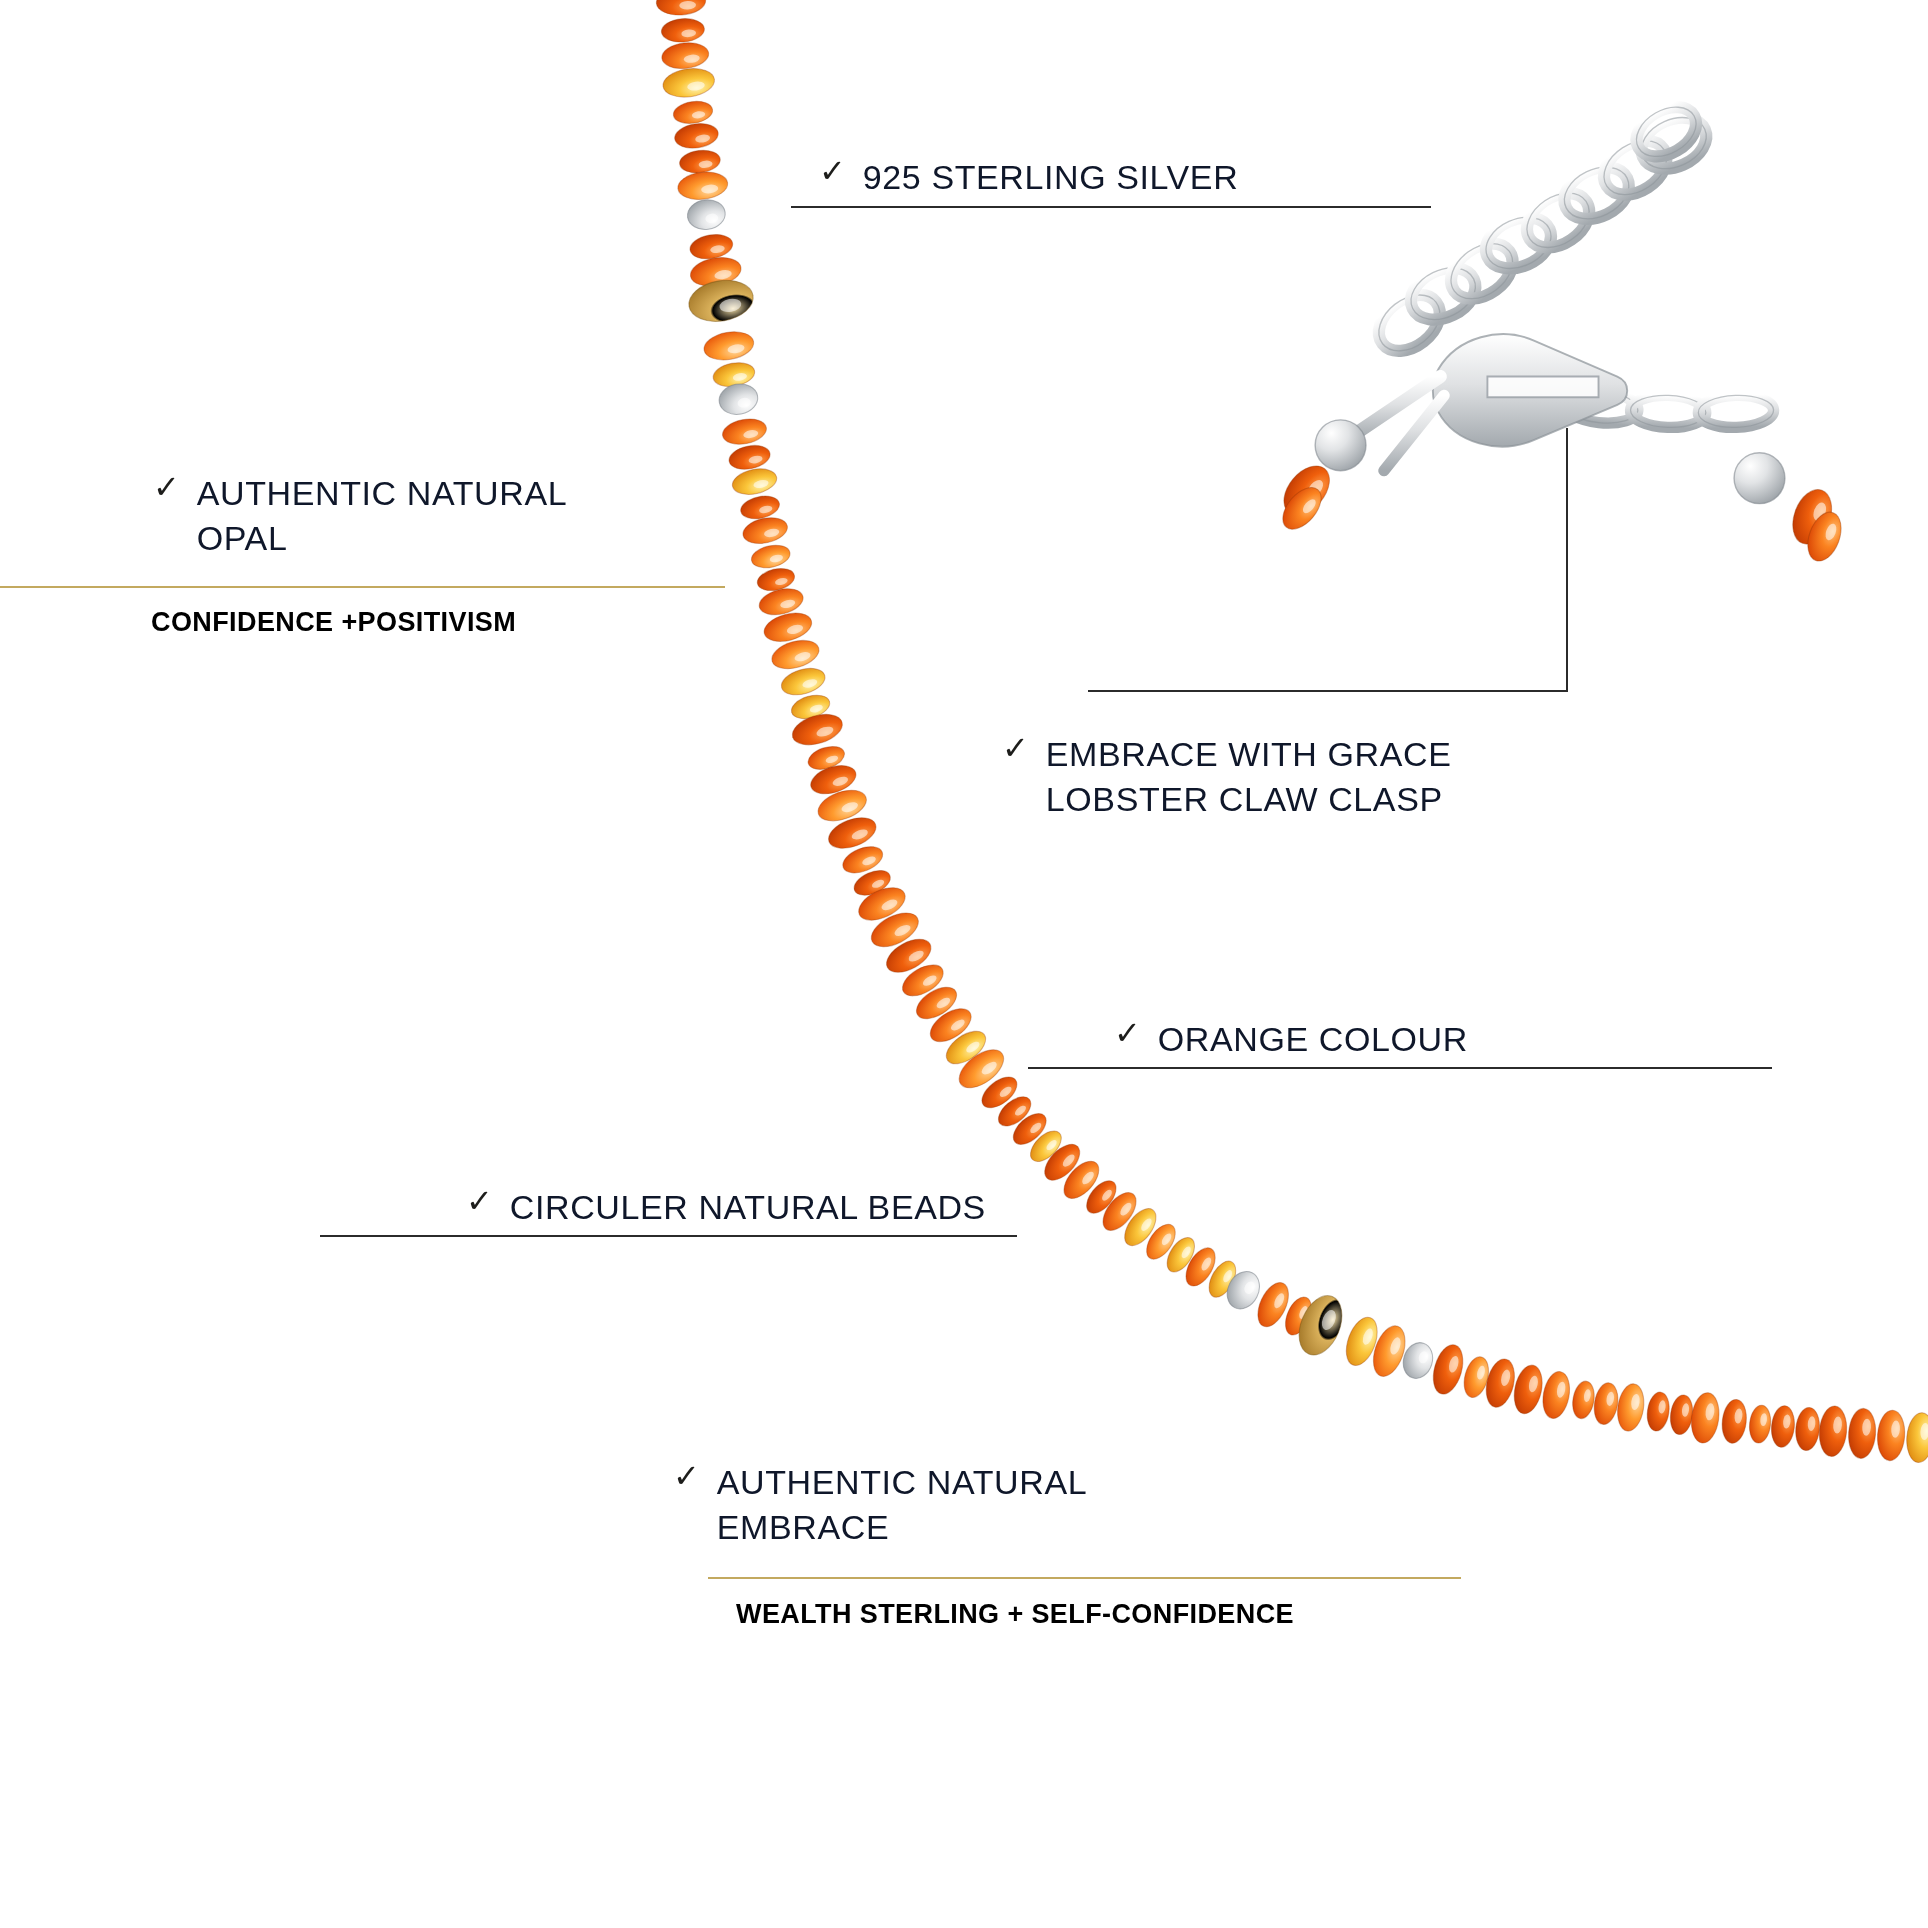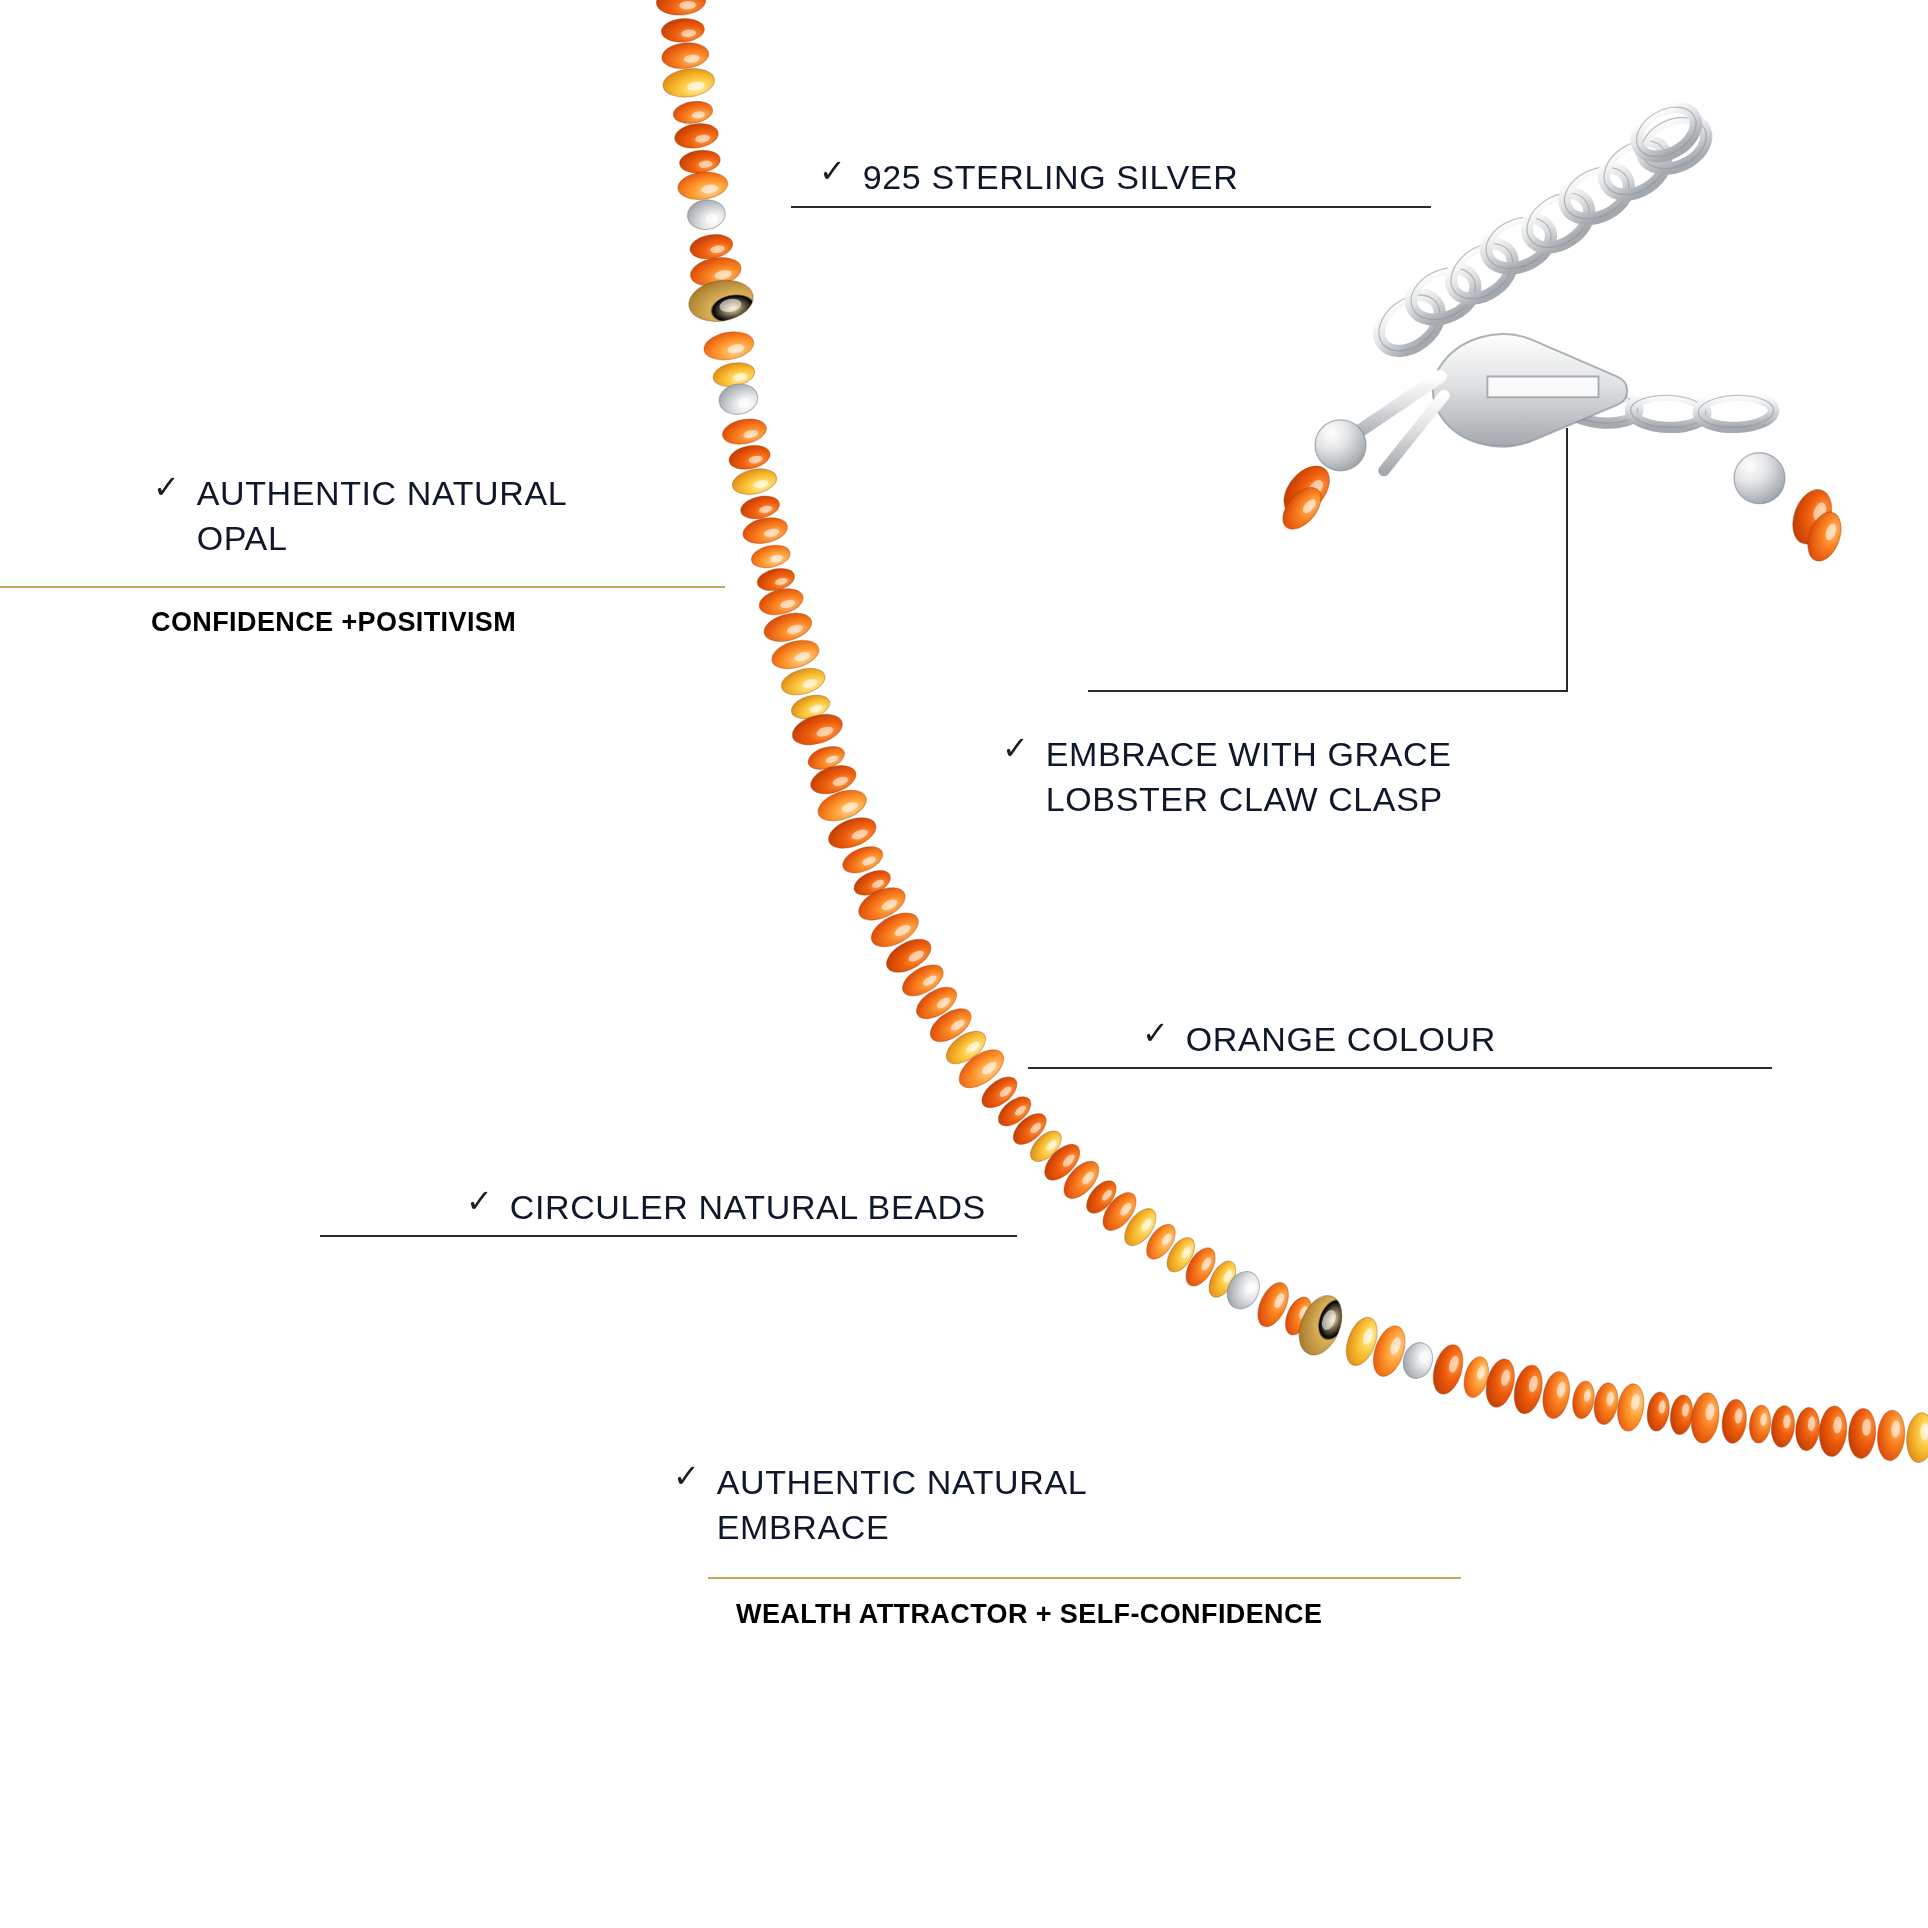--- a/index.html
+++ b/index.html
@@ -538,29 +538,29 @@
 <div class="rule-gold" style="left:0px; top:586px; width:725px;"></div>
 <div class="sub" style="position:absolute; left:151px; top:607px;">CONFIDENCE +POSITIVISM</div>
 
 <div class="callout" style="left:1002px; top:732px;">
   <span class="tick">✓</span><span class="label">EMBRACE WITH GRACE
 LOBSTER CLAW CLASP</span>
 </div>
 <div class="rule-dark" style="left:1088px; top:690px; width:480px;"></div>
 <div class="rule-v" style="left:1566px; top:428px; height:264px;"></div>
 
-<div class="callout" style="left:1142px; top:1017px;">
+<div class="callout" style="left:1114px; top:1017px;">
   <span class="tick">✓</span><span class="label">ORANGE COLOUR</span>
 </div>
 <div class="rule-dark" style="left:1028px; top:1067px; width:744px;"></div>
 
 <div class="callout" style="left:466px; top:1185px;">
   <span class="tick">✓</span><span class="label">CIRCULER NATURAL BEADS</span>
 </div>
 <div class="rule-dark" style="left:320px; top:1235px; width:697px;"></div>
 
 <div class="callout" style="left:673px; top:1460px;">
   <span class="tick">✓</span><span class="label">AUTHENTIC NATURAL
 EMBRACE</span>
 </div>
 <div class="rule-gold" style="left:708px; top:1577px; width:753px;"></div>
-<div class="sub" style="position:absolute; left:736px; top:1599px;">WEALTH ATTRACTOR + SELF-CONFIDENCE</div>
+<div class="sub" style="position:absolute; left:736px; top:1599px;">WEALTH STERLING + SELF-CONFIDENCE</div>
 
 
 </body></html>

